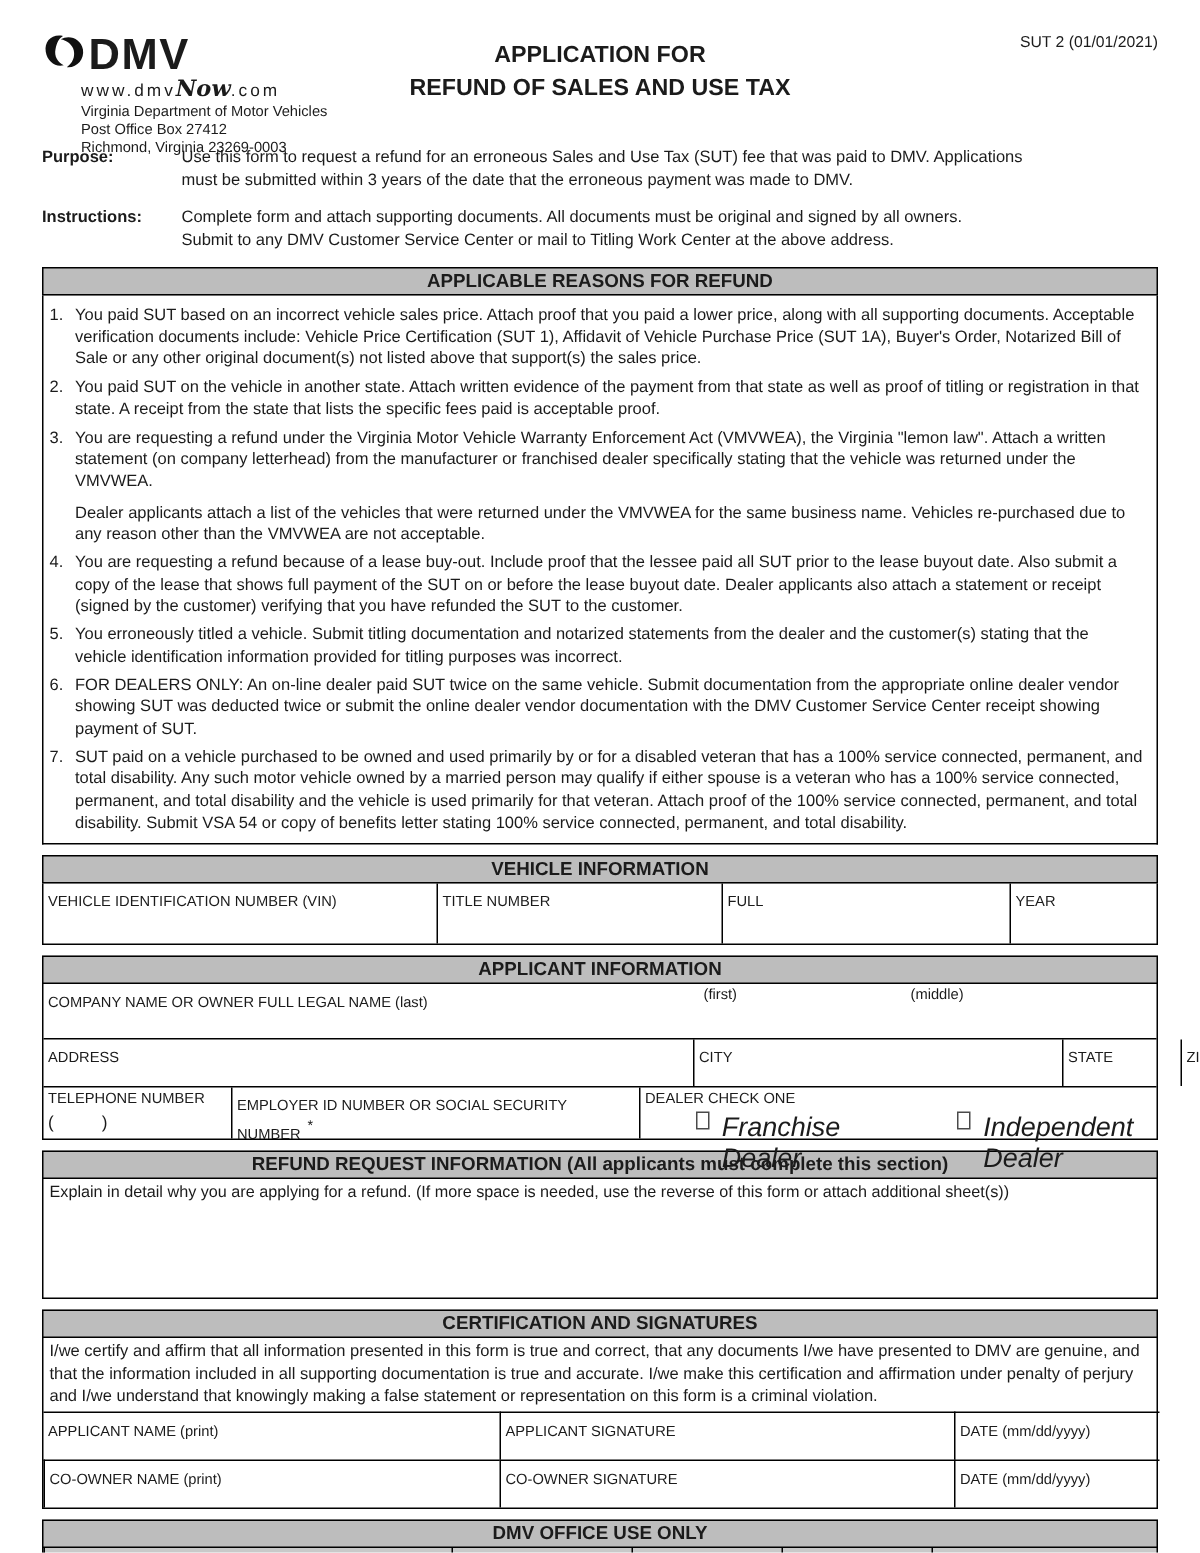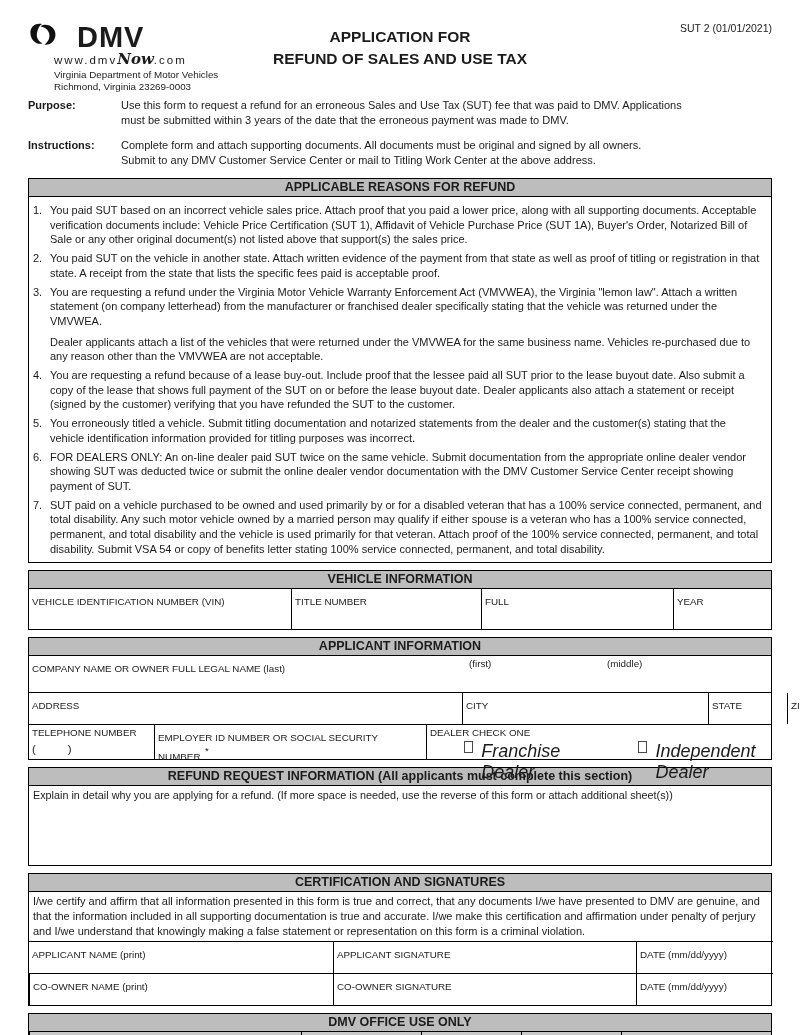--- a/index.html
+++ b/index.html
@@ -12,21 +12,21 @@
   html, body { background: #ffffff; }
   body {
     width: 800px; height: 1035px; overflow: hidden;
     font-family: "Liberation Sans", "DejaVu Sans", sans-serif;
     color: var(--text);
   }
   .page { position: relative; width: 800px; height: 1035px; padding: 22px 28px 0 28px; }
 
   
   .header { position: relative; height: 76px; }
-  .logo-top { display: flex; align-items: flex-end; gap: 19px; }
+  .logo-top { display: flex; align-items: flex-end; gap: 1px; }
   .logo-icon svg { display: block; }
   .logo-acronym { font-weight: bold; font-size: 29px; line-height: 24px; letter-spacing: 1px; }
   .logo-web { font-size: 11.5px; letter-spacing: 2px; margin: 1px 0 1px 26px; }
   .logo-web .script { font-family: "DejaVu Serif", serif; font-style: italic; font-weight: bold; font-size: 15px; letter-spacing: 0; }
   .logo-addr { font-size: 9.8px; line-height: 12px; margin-left: 26px; }
   .title { position: absolute; left: 50%; top: 4px; transform: translateX(-50%); text-align: center; font-weight: bold; font-size: 15.5px; line-height: 22px; white-space: nowrap; }
   .form-number { position: absolute; right: 0; top: 0; font-size: 10.5px; }
 
   
   .intro-row { display: flex; margin-bottom: 10px; }
@@ -92,20 +92,21 @@
         <span class="logo-icon">
           <svg width="30" height="27" viewBox="0 0 30 27" aria-hidden="true">
             <path d="M14 2 C6.5 0.5 1.5 5.5 2.5 12.5 C3.5 19 9 23 14.5 21.5 C10.5 19.5 8 15.5 9 10.8 C9.9 6.3 11.5 3.4 14 2 Z" fill="#111"></path>
             <path d="M12.5 4.2 C18 0.8 26 3.6 27.3 11 C28.4 17.6 23 23.6 16.5 22.8 C20.3 19.9 22.1 16.2 21.2 11.6 C20.4 7.8 16.5 5 12.5 4.2 Z" fill="#111"></path>
           </svg>
         </span>
         <span class="logo-acronym">DMV</span>
       </div>
       <div class="logo-web"><span>www.dmv</span><span class="script">Now</span><span>.com</span></div>
       <div class="logo-addr">Virginia Department of Motor Vehicles</div>
+      <div class="logo-addr">Post Office Box 27412</div>
       <div class="logo-addr">Richmond, Virginia 23269-0003</div>
     </div>
     <div class="title">
       <div>APPLICATION FOR</div>
       <div>REFUND OF SALES AND USE TAX</div>
     </div>
     <div class="form-number">SUT 2 (01/01/2021)</div>
   </div>
 
   <div class="intro-row">

